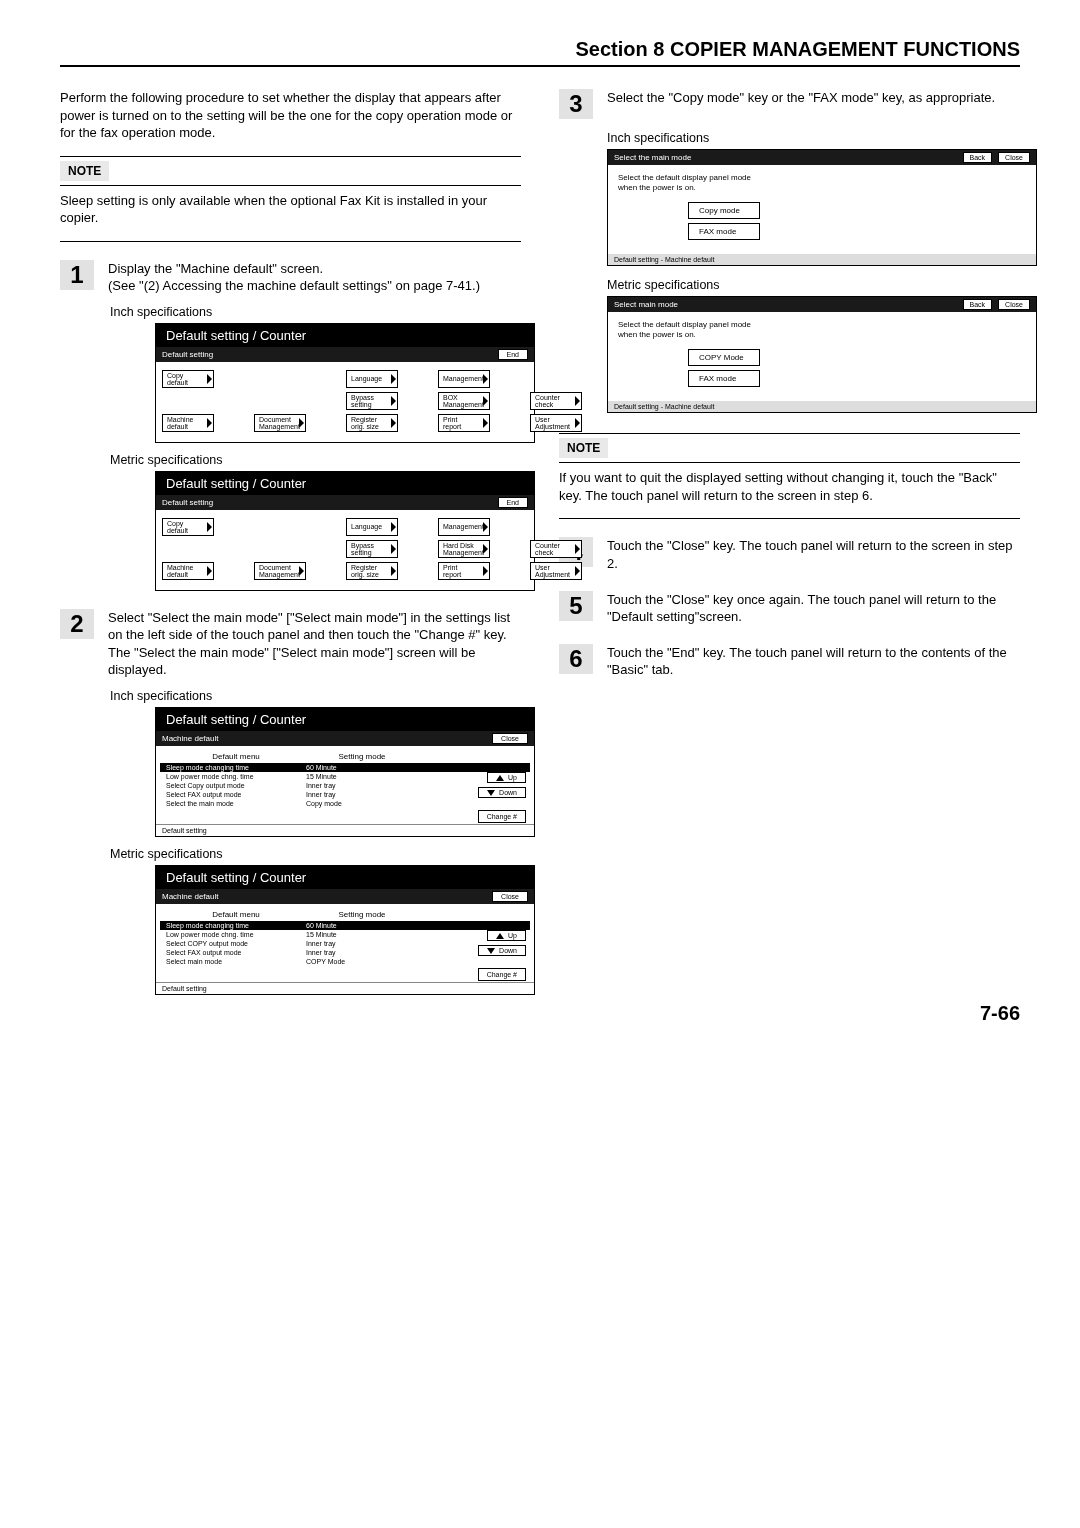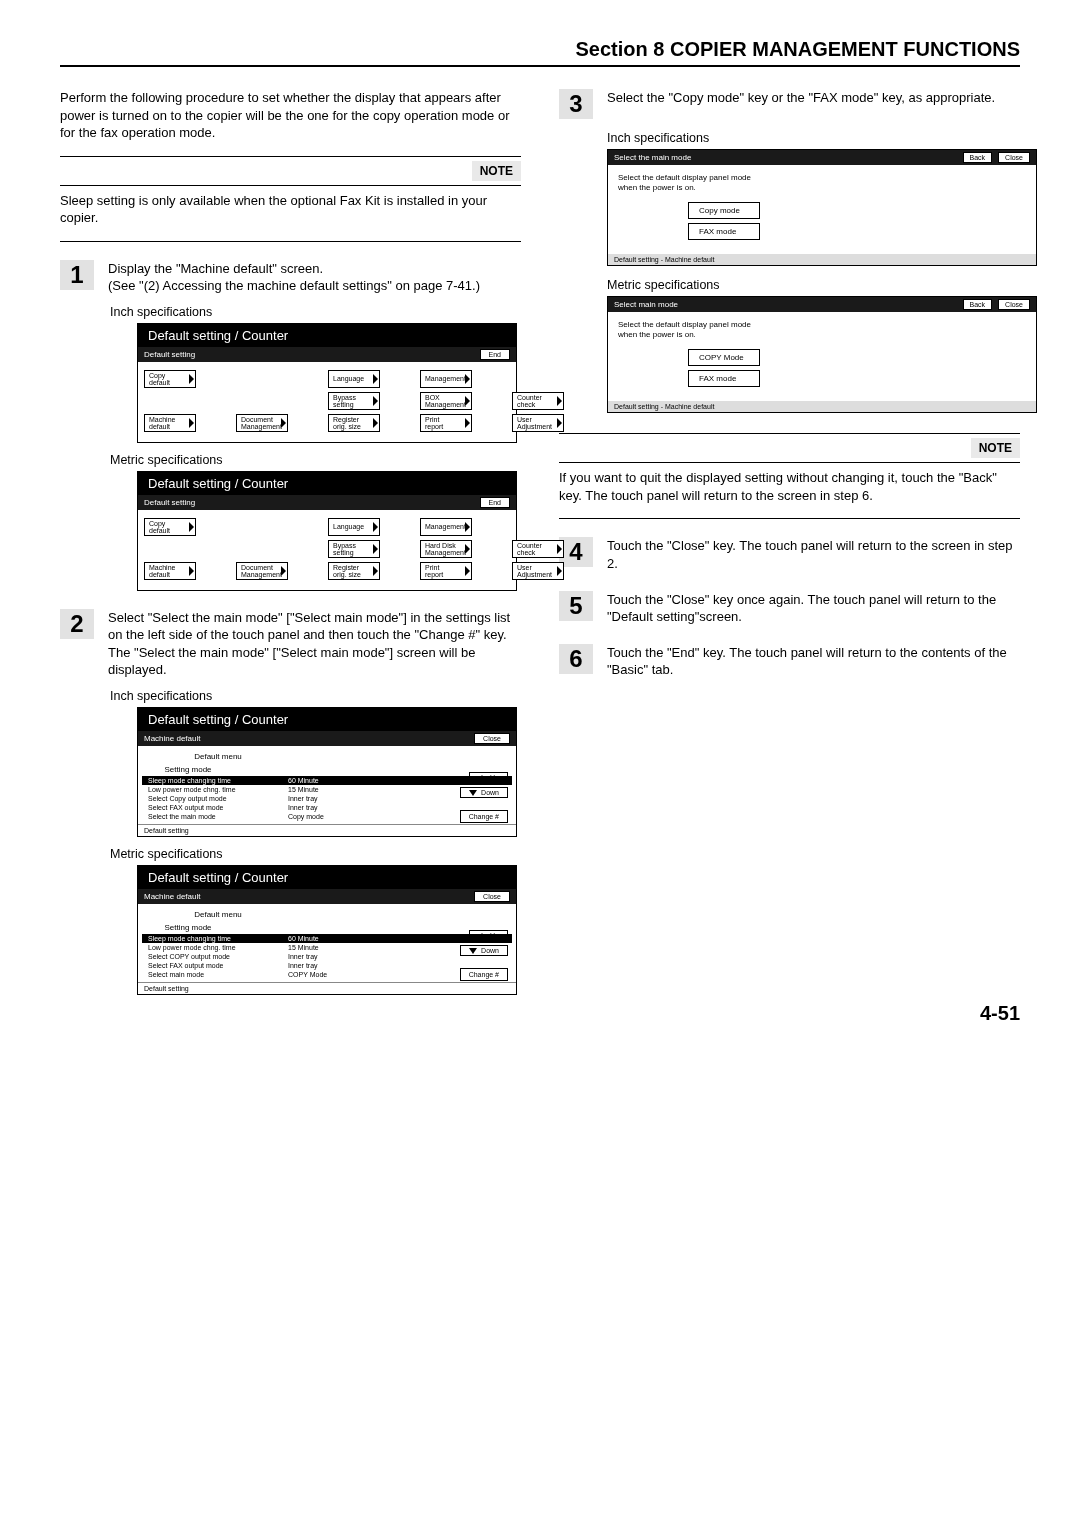--- a/index.html
+++ b/index.html
@@ -29,21 +29,20 @@
   }
   .col { flex: 1 1 50%; min-width: 0; }
   .bullet-head { font-weight: bold; font-size: 14px; margin-bottom: 4px; }
   .bullet-dot { display:inline-block; width:10px; height:10px; background:#000; border-radius:50%; margin-right:8px; vertical-align:middle; }
   .para { font-size: 13px; line-height: 1.35; margin-bottom: 14px; }
   .note-box {
     border-top: 1px solid #000;
     border-bottom: 1px solid #000;
     padding: 4px 0;
     margin-bottom: 6px;
-    text-align: right;
   }
   .note-label {
     display:inline-block;
     font-weight:bold;
     font-size:12px;
     background:#e9e9e9;
     padding:3px 8px;
   }
   .step {
     display:flex;
@@ -53,21 +52,21 @@
   }
   .step-num-box {
     width:34px; height:30px;
     background:#e2e2e2;
     display:flex; align-items:center; justify-content:center;
     font-size:24px; font-weight:bold;
     flex-shrink:0;
   }
   .step-text { font-size:13px; line-height:1.35; }
   .spec-label { font-size:12.5px; margin: 10px 0 4px 50px; }
-  .panel-wrap { margin-left:50px;padding-left:27px; }
+  .panel-wrap { margin-left:68px;padding-left:27px; }
   .panel {
     border:1px solid #000;
     background:#fff;
     width: 380px;
   }
   .panel-title-bar {
     background:#000; color:#fff;
     font-size:13px;
     padding:4px 10px;
   }
@@ -98,21 +97,21 @@
     content:"";
     position:absolute; right:1px; top:3px;
     border-left:5px solid #000;
     border-top:5px solid transparent;
     border-bottom:5px solid transparent;
   }
   .panel-cols { display:flex; gap:40px; padding:8px 6px 10px 6px; }
   .panel-col { display:flex; flex-direction:column; gap:4px; }
 
   
-  .list-panel .headers { display:flex; font-size:8px; padding:2px 6px; gap:4px;flex-direction:column;}
+  .list-panel .headers { display:flex; font-size:8px; padding:2px 6px; gap:16px;}
   .list-panel .row {
     display:flex; font-size:7px; padding:1px 6px;
   }
   .list-panel .row.sel { background:#000; color:#fff; }
   .list-panel .row .c1{ width:140px; }
   .list-panel .row .c2{ width:80px; }
   .list-panel .right-controls{
     position:absolute; right:8px; top:26px;
     display:flex; flex-direction:column; gap:4px; align-items:flex-end;
   }
@@ -150,21 +149,21 @@
 </head>
 <body>
 
 <div class="page">
   <div class="header-title">Section 8  COPIER MANAGEMENT FUNCTIONS</div>
 
   <div class="columns">
 
     <div class="col">
 
-      <div class="para">Perform the following procedure to set whether the display that appears after power is turned on to the copier will be the one for the copy operation mode or for the fax operation mode.</div>
+      <div class="para">Perform the following procedure to set whether the display that appears after power is turned on to the setting will be the one for the copy operation mode or for the fax operation mode.</div>
 
       <div class="note-box">
         <span class="note-label">NOTE</span>
       </div>
       <div class="para">Sleep setting is only available when the optional Fax Kit is installed in your copier.</div>
       <div style="border-top:1px solid #000;margin-bottom:18px"></div>
 
       <div class="step">
         <div class="step-num-box">1</div>
         <div class="step-text" style="white-space:pre-line">Display the "Machine default" screen.
@@ -442,14 +441,14 @@
         <div class="step-text">Touch the "Close" key once again. The touch panel will return to the "Default setting"screen.</div>
       </div>
       <div class="step">
         <div class="step-num-box">6</div>
         <div class="step-text">Touch the "End" key. The touch panel will return to the contents of the "Basic" tab.</div>
       </div>
 
     </div>
   </div>
 
-  <div class="page-num">4-51</div>
+  <div class="page-num">7-66</div>
 </div>
 
 </body></html>

